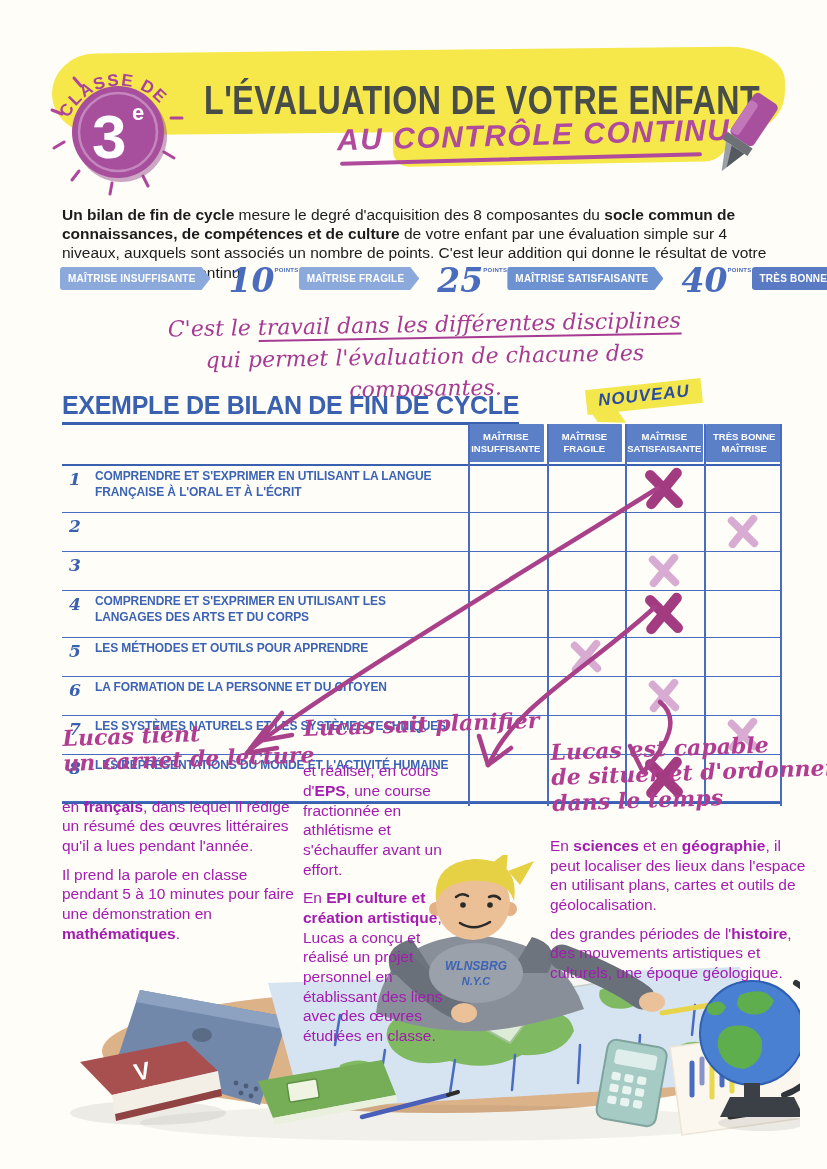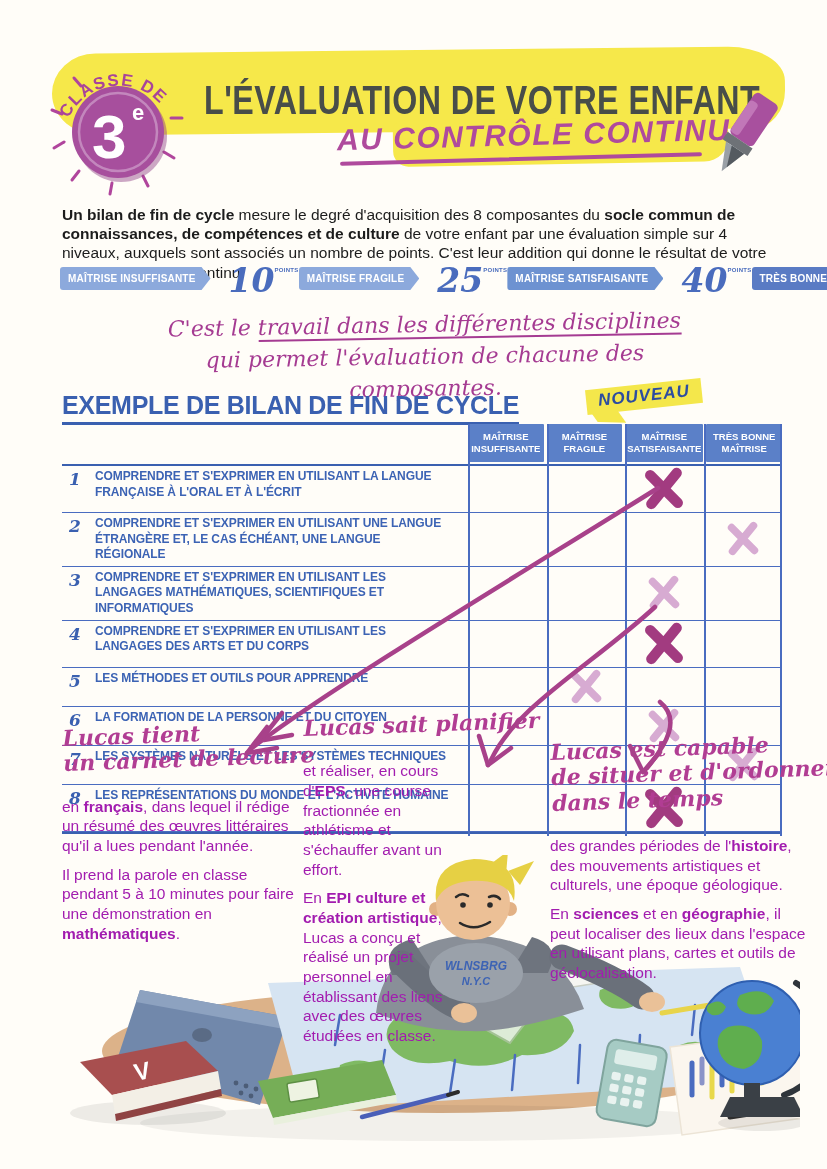--- a/index.html
+++ b/index.html
@@ -177,35 +177,33 @@
           <div class="tcell">
             <svg viewBox="0 0 40 40" width="46" height="46">
               <path d="M8 8 L32 32 M31 6 L9 33" fill="none" stroke="#A23B80" stroke-width="9" stroke-linecap="round"></path>
             </svg>
           </div>
           <div class="tcell"></div>
         </div>
         <div class="trow">
           <div class="rlabelwrap">
             <div class="rnum">2</div>
-            <div class="rlabel">COMPRENDRE ET S'EXPRIMER EN UTILISANT UNE LANGUE ÉTRANGÈRE ET, LE CAS ÉCHÉANT, UNE LANGUE RÉGIONALE</div>
           </div>
           <div class="tcell"></div>
           <div class="tcell"></div>
           <div class="tcell"></div>
           <div class="tcell">
             <svg viewBox="0 0 40 40" width="38" height="38">
               <path d="M8 8 L32 32 M31 6 L9 33" fill="none" stroke="#D7ABD2" stroke-width="8" stroke-linecap="round"></path>
             </svg>
           </div>
         </div>
         <div class="trow">
           <div class="rlabelwrap">
             <div class="rnum">3</div>
-            <div class="rlabel">COMPRENDRE ET S'EXPRIMER EN UTILISANT LES LANGAGES MATHÉMATIQUES, SCIENTIFIQUES ET INFORMATIQUES</div>
           </div>
           <div class="tcell"></div>
           <div class="tcell"></div>
           <div class="tcell">
             <svg viewBox="0 0 40 40" width="38" height="38">
               <path d="M8 8 L32 32 M31 6 L9 33" fill="none" stroke="#D7ABD2" stroke-width="8" stroke-linecap="round"></path>
             </svg>
           </div>
           <div class="tcell"></div>
         </div>
@@ -324,22 +322,22 @@
           <p><span>En </span><b>EPI culture et création artistique</b><span>, Lucas a conçu et réalisé un projet personnel en établissant des liens avec des œuvres étudiées en classe.</span></p>
         </div>
       </div>
       <div class="note note-2">
         <div class="n-head">
           <div>Lucas est capable</div>
           <div>de situer et d'ordonner</div>
           <div>dans le temps</div>
         </div>
         <div class="n-body">
+          <p><span>En </span><b>sciences</b><span> et en </span><b>géographie</b><span>, il peut localiser des lieux dans l'espace en utilisant plans, cartes et outils de géolocalisation.</span></p>
           <p><span>des grandes périodes de l'</span><b>histoire</b><span>, des mouvements artistiques et culturels, une époque géologique.</span></p>
-          <p><span>En </span><b>sciences</b><span> et en </span><b>géographie</b><span>, il peut localiser des lieux dans l'espace en utilisant plans, cartes et outils de géolocalisation.</span></p>
         </div>
       </div>
     </div>
 
   <svg id="illu" width="760" height="305" viewBox="0 0 760 305">
 
     <ellipse cx="400" cy="196" rx="338" ry="62" fill="#dcb289"></ellipse>
     <ellipse cx="400" cy="268" rx="300" ry="18" fill="#000" opacity=".05"></ellipse>
 
     <g>

